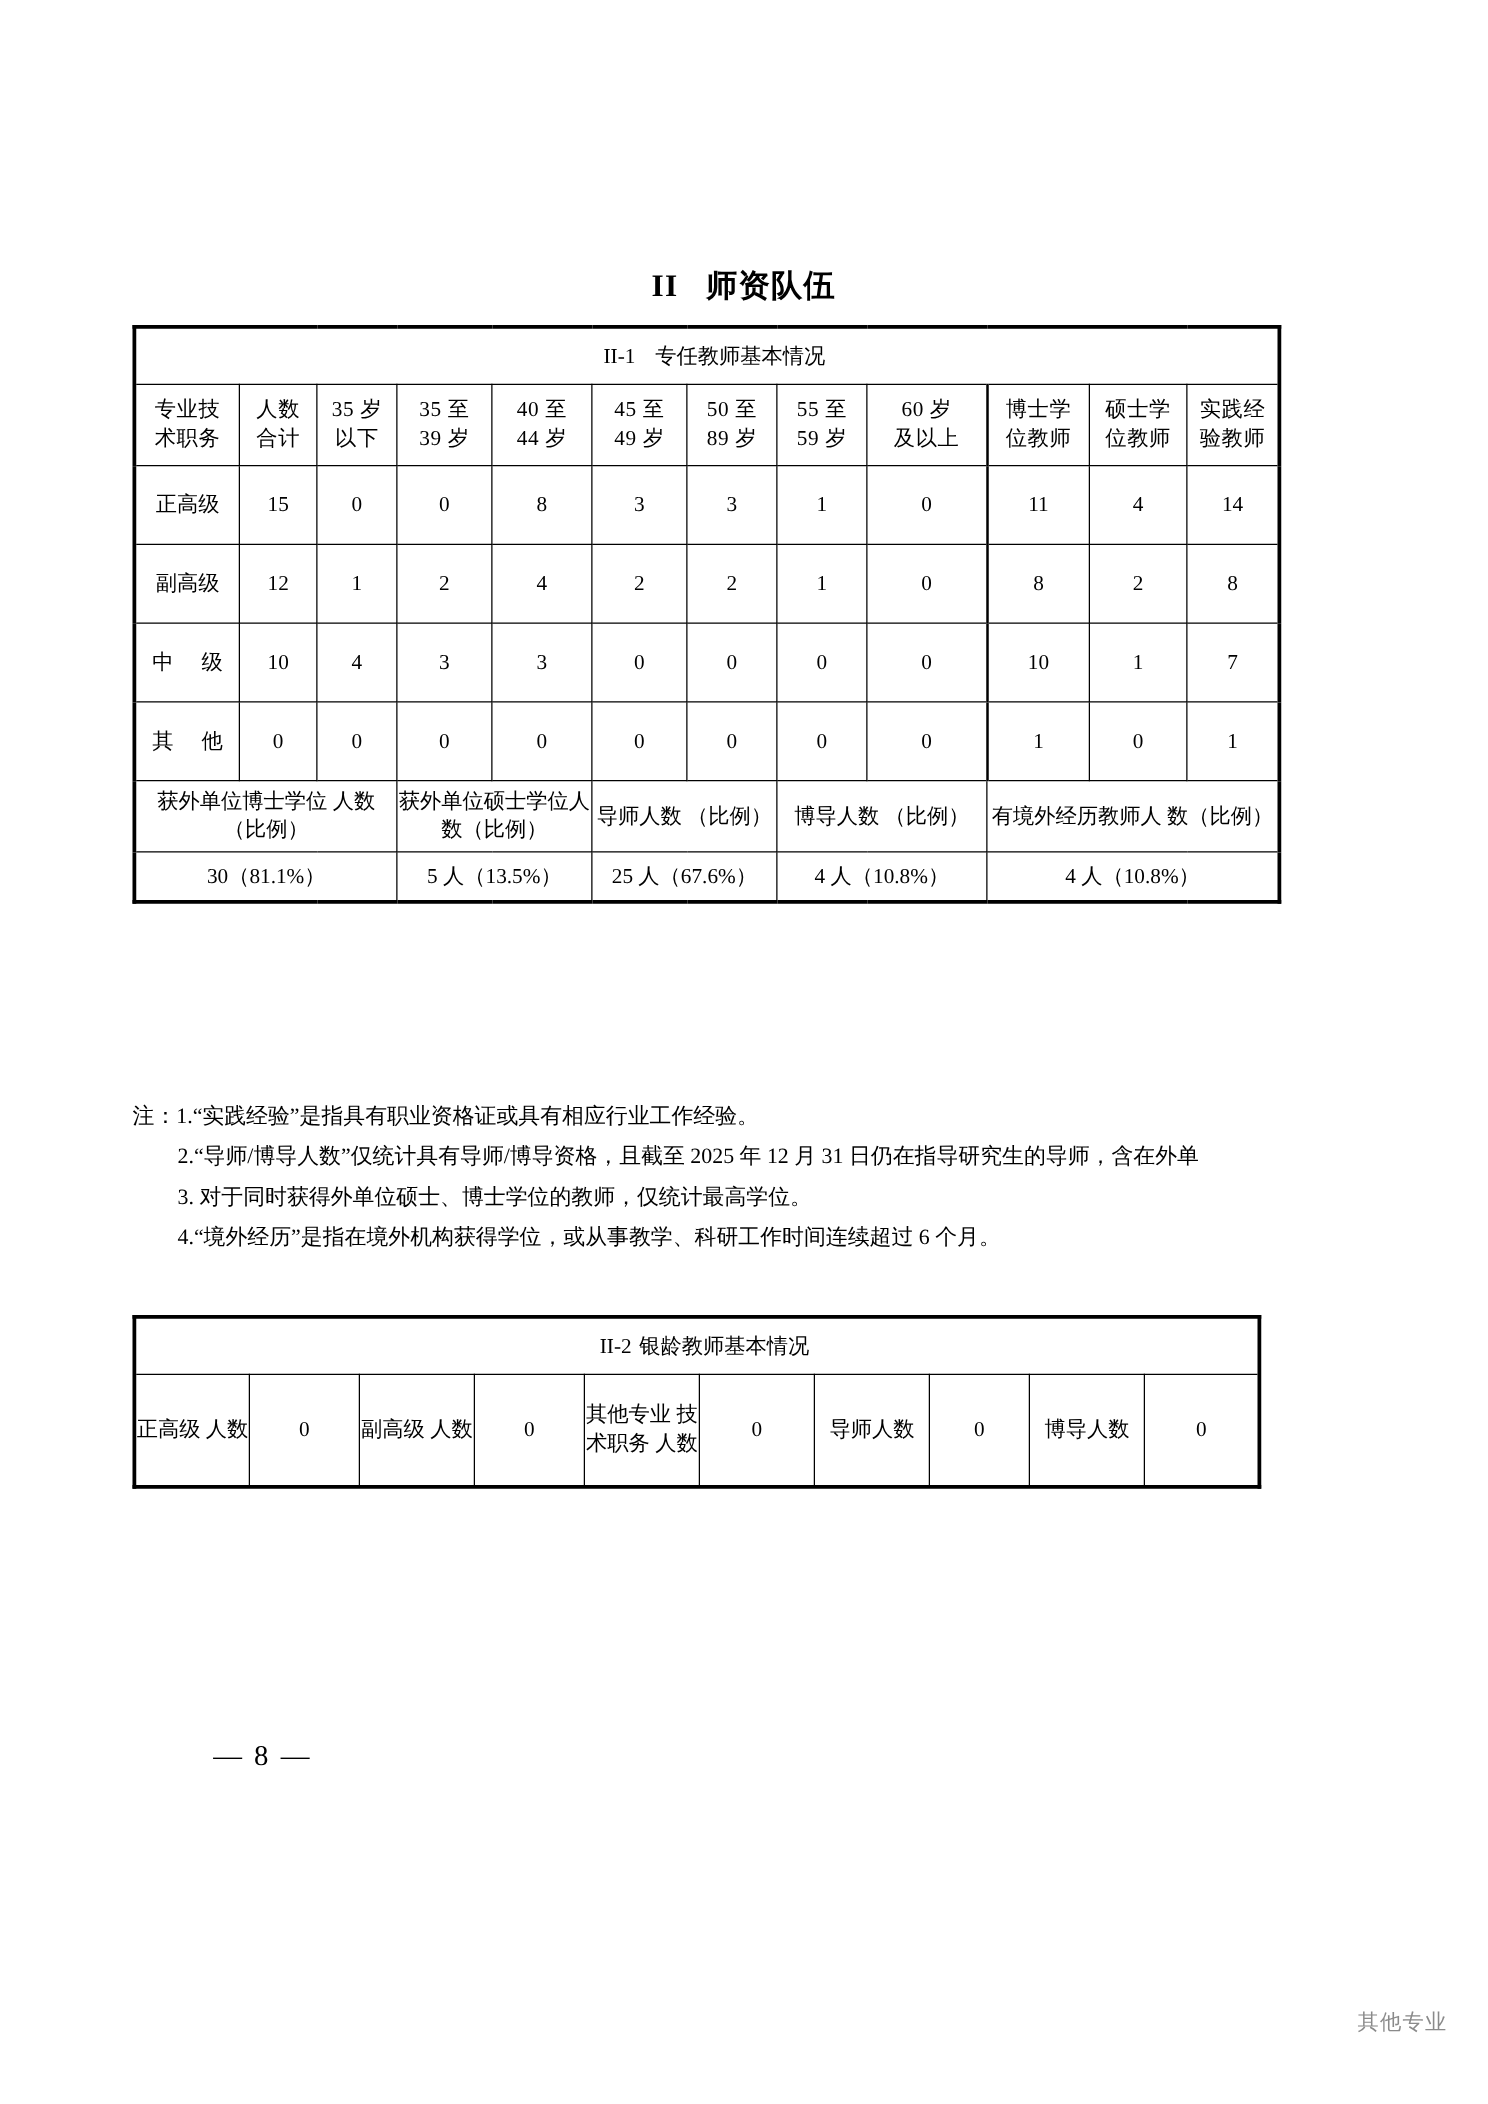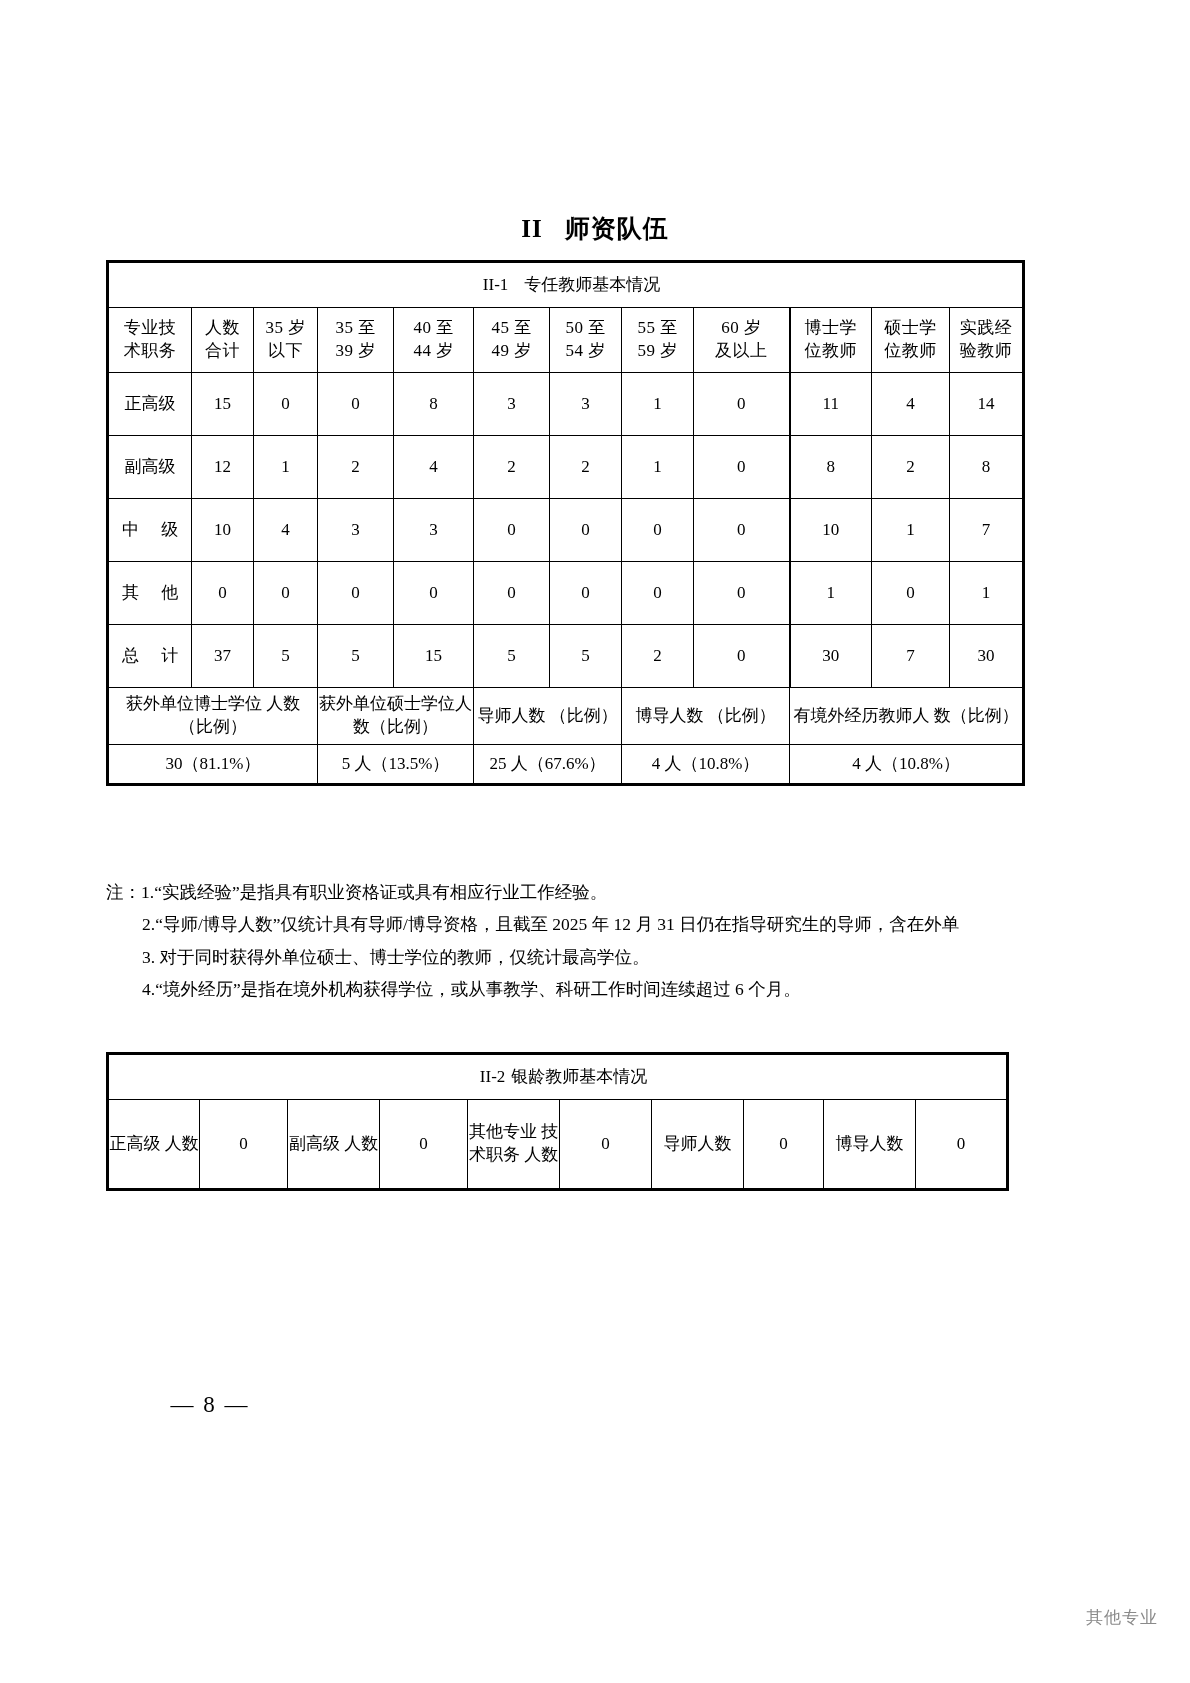--- a/index.html
+++ b/index.html
@@ -192,21 +192,21 @@
         <td class="hdr">
           <span class="l">40 至</span>
           <span class="l">44 岁</span>
         </td>
         <td class="hdr">
           <span class="l">45 至</span>
           <span class="l">49 岁</span>
         </td>
         <td class="hdr">
           <span class="l">50 至</span>
-          <span class="l">54 岁</span>
+          <span class="l">89 岁</span>
         </td>
         <td class="hdr">
           <span class="l">55 至</span>
           <span class="l">59 岁</span>
         </td>
         <td class="hdr">
           <span class="l">60 岁</span>
           <span class="l">及以上</span>
         </td>
         <td class="hdr thick-left">
@@ -276,34 +276,20 @@
         <td>0</td>
         <td>0</td>
         <td>0</td>
         <td>0</td>
         <td>0</td>
         <td class="thick-left">1</td>
         <td>0</td>
         <td class="outer-right">1</td>
       </tr>
 
-      <tr class="datarow">
-        <td class="rowlabel spaced outer-left">总 计</td>
-        <td>37</td>
-        <td>5</td>
-        <td>5</td>
-        <td>15</td>
-        <td>5</td>
-        <td>5</td>
-        <td>2</td>
-        <td>0</td>
-        <td class="thick-left">30</td>
-        <td>7</td>
-        <td class="outer-right">30</td>
-      </tr>
 
       <tr class="sumhdr">
         <td class="outer-left" colspan="3">
           <span class="l">获外单位博士学位</span>
           <span class="l">人数（比例）</span>
         </td>
         <td colspan="2">
           <span class="l">获外单位硕士学位人</span>
           <span class="l">数（比例）</span>
         </td>

